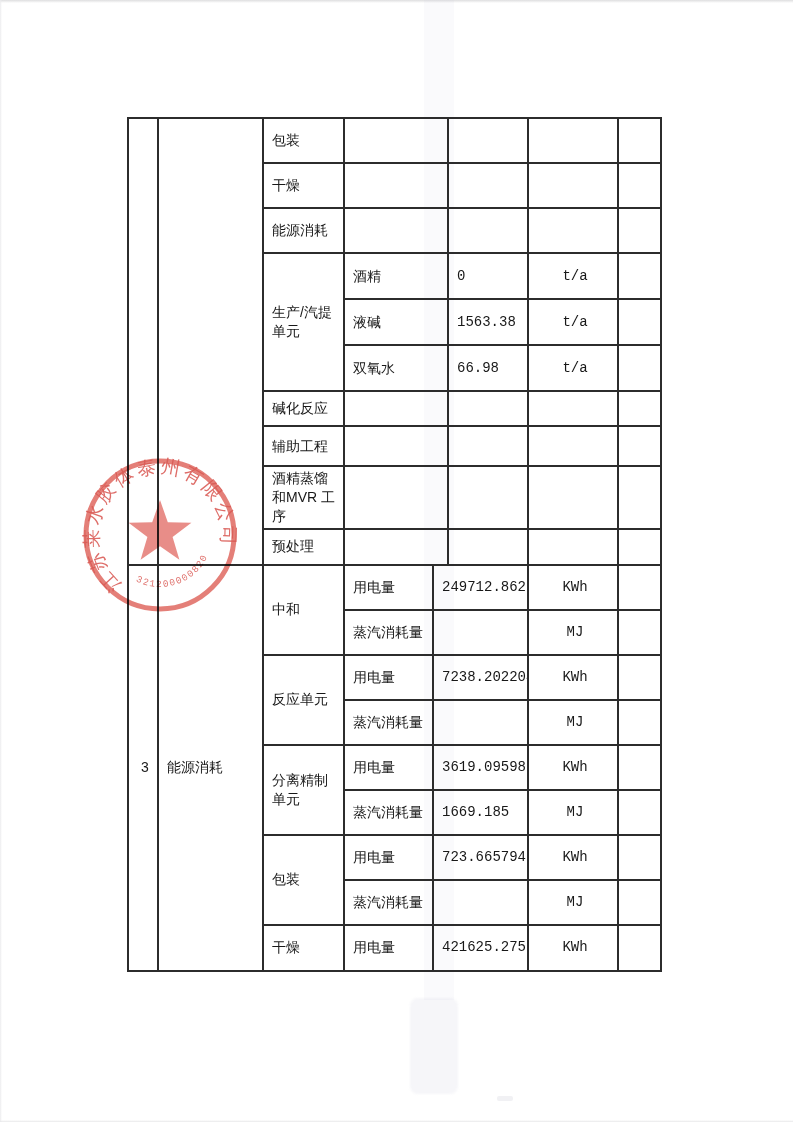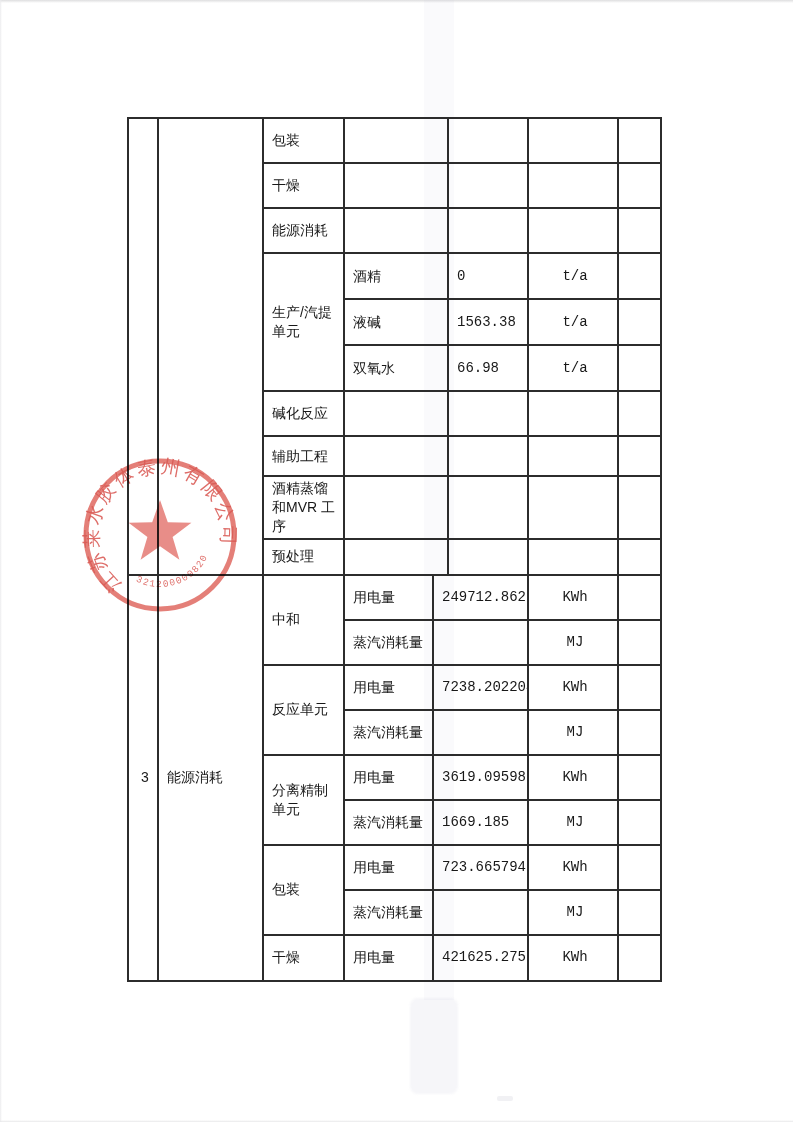--- a/index.html
+++ b/index.html
@@ -92,21 +92,21 @@
     <td class="num">1563.38</td>
     <td class="unit">t/a</td>
     <td class="lastcol"></td>
   </tr>
   <tr style="height:46px">
     <td colspan="2" class="sub">双氧水</td>
     <td class="num">66.98</td>
     <td class="unit">t/a</td>
     <td class="lastcol"></td>
   </tr>
-  <tr style="height:45px">
+  <tr style="height:35px">
     <td>碱化反应</td>
     <td colspan="2"></td>
     <td class="num"></td>
     <td class="unit"></td>
     <td class="lastcol"></td>
   </tr>
   <tr style="height:40px">
     <td>辅助工程</td>
     <td colspan="2"></td>
     <td class="num"></td>

